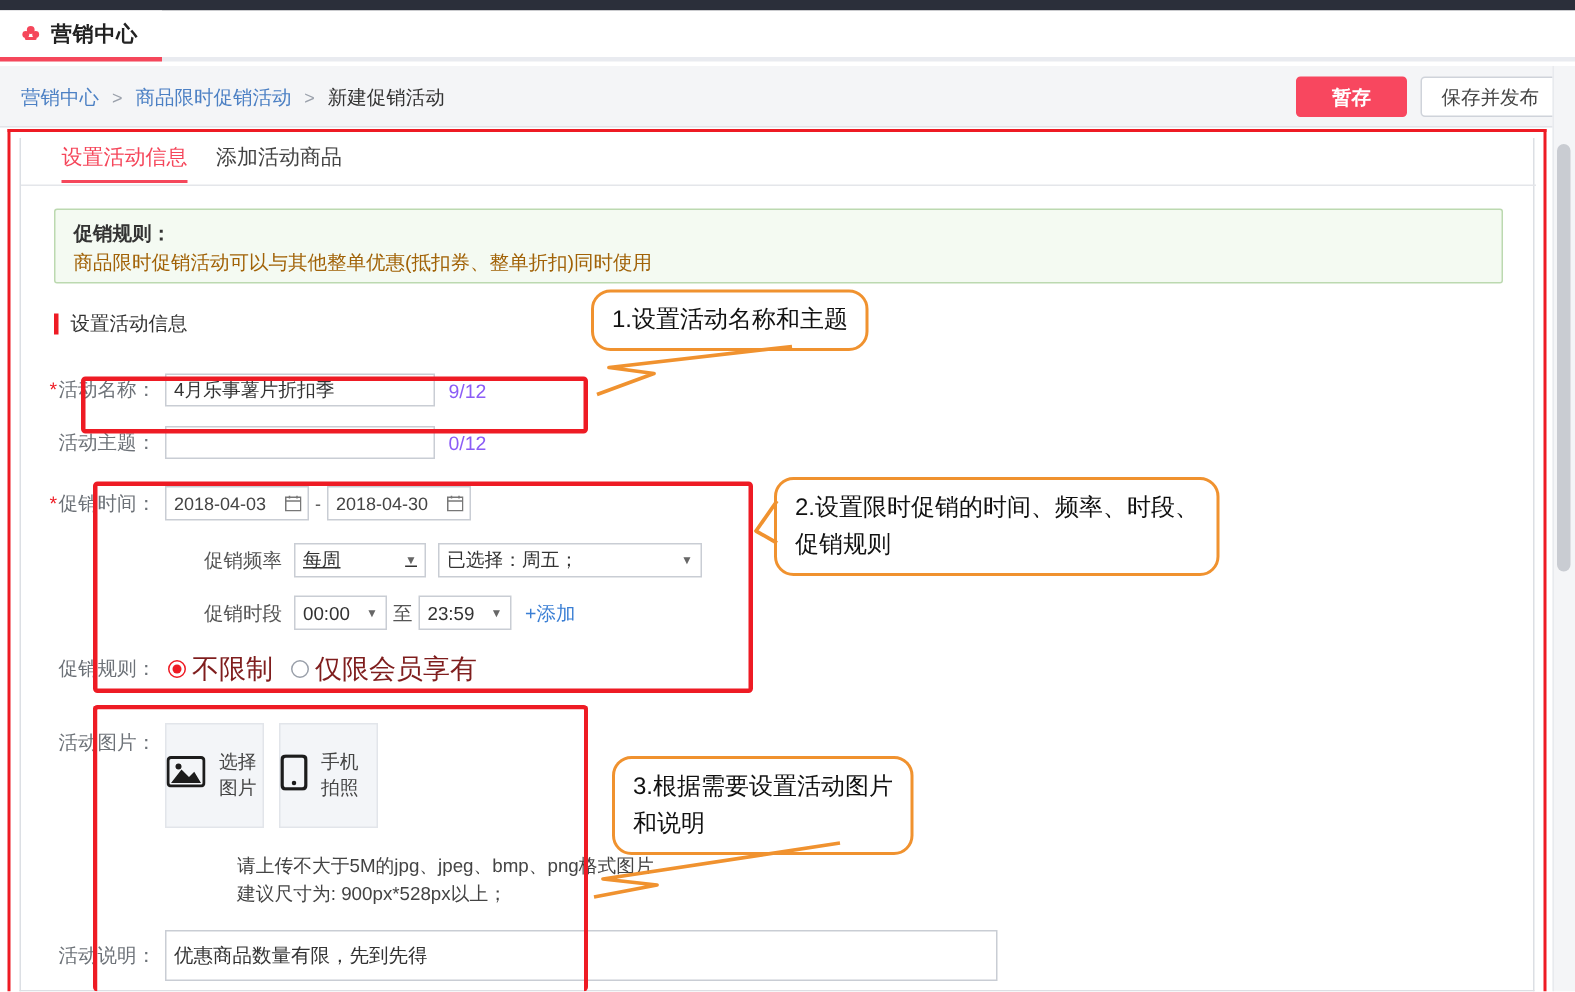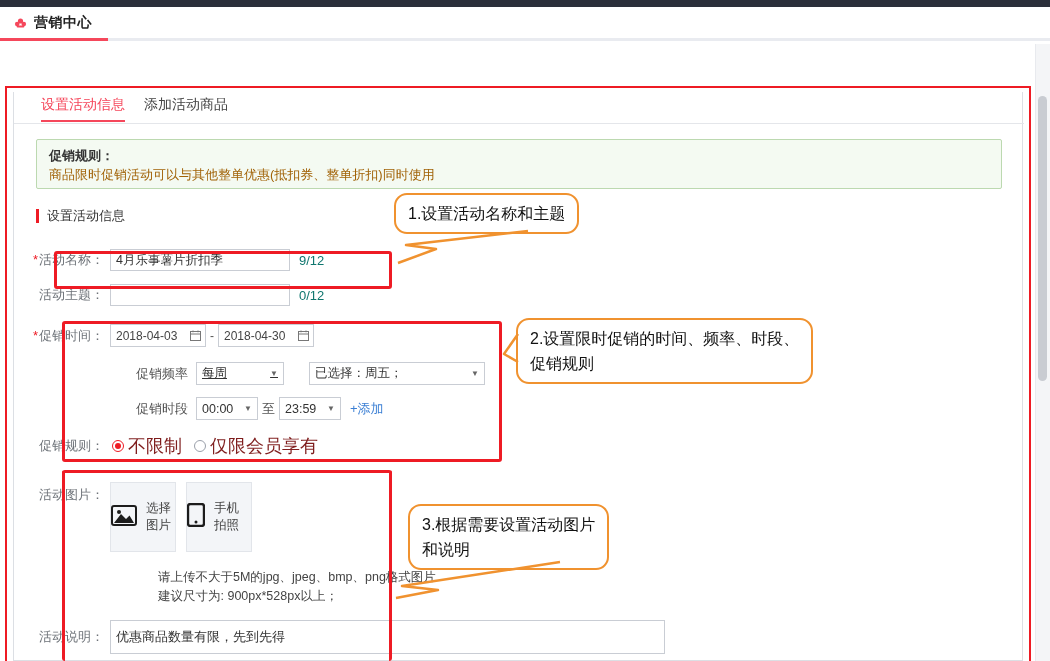--- a/index.html
+++ b/index.html
@@ -108,21 +108,21 @@
   .lbl {
     width:96px; text-align:right; font-size:13px; color:#6d7278;
     padding-right:6px; white-space:nowrap;
   }
   .lbl .req { color:#ee1b24; margin-right:1px; }
   .inp {
     height:22px; border:1px solid #c9cdd4; background:#fff;
     font-size:12.5px; color:#333; padding:0 5px; line-height:20px;
     font-family:"Liberation Sans","DejaVu Sans",sans-serif;
   }
-  .counter { font-size:13px; color:#0f766e; margin-left:9px; }
+  .counter { font-size:13px; color:#8b5cf6; margin-left:9px; }
 
   .datebox {
     width:96px; height:23px; border:1px solid #c9cdd4; background:#fff;
     display:flex; align-items:center; justify-content:space-between;
     padding:0 4px 0 5px; font-size:12px; color:#444;
   }
   .cal-icon { width:11px; height:11px; display:block; }
   .dash { margin:0 4px; color:#555; font-size:12px; }
 
   .minilbl { font-size:13px; color:#555; margin-right:8px; white-space:nowrap; }
@@ -199,20 +199,34 @@
           <circle cx="6.5" cy="4" r="2.6" fill="#f5475b"></circle>
           <circle cx="3.2" cy="7" r="2.3" fill="#f5475b"></circle>
           <circle cx="9.8" cy="7" r="2.3" fill="#f5475b"></circle>
           <rect x="2.6" y="8.6" width="7.8" height="2" rx="1" fill="#f5475b"></rect>
         </svg>
       </span>
       <span class="title">营销中心</span>
     </div>
   </div>
 
+  <div class="crumbbar">
+    <div class="crumbs">
+      <a href="#">营销中心</a>
+      <span class="sep">&gt;</span>
+      <a href="#">商品限时促销活动</a>
+      <span class="sep">&gt;</span>
+      <span class="cur">新建促销活动</span>
+    </div>
+
+    <div class="btn-group">
+      <div class="btn btn-primary">暂存</div>
+      <div class="btn btn-default">保存并发布</div>
+    </div>
+  </div>
 
   <div class="card">
 
     <div class="innertabs">
       <div class="itab active">设置活动信息</div>
       <div class="itab idle">添加活动商品</div>
     </div>
 
     <div class="notice">
       <div class="l1">促销规则：</div>
@@ -264,21 +278,21 @@
           </span>
         </div>
       </div>
 
       <div class="row" style="left:122px; top:270px;">
         <span class="minilbl">促销频率</span>
         <div class="sel" style="width:88px;text-decoration:underline;">
           <span>每周</span>
           <span class="caret">▼</span>
         </div>
-        <div class="sel" style="width:176px; margin-left:25px;">
+        <div class="sel" style="width:176px; margin-left:8px;">
           <span>已选择：周五；</span>
           <span class="caret">▼</span>
         </div>
       </div>
 
       <div class="row" style="left:122px; top:305px;">
         <span class="minilbl">促销时段</span>
         <div class="sel" style="width:62px;">
           <span>00:00</span>
           <span class="caret">▼</span>

